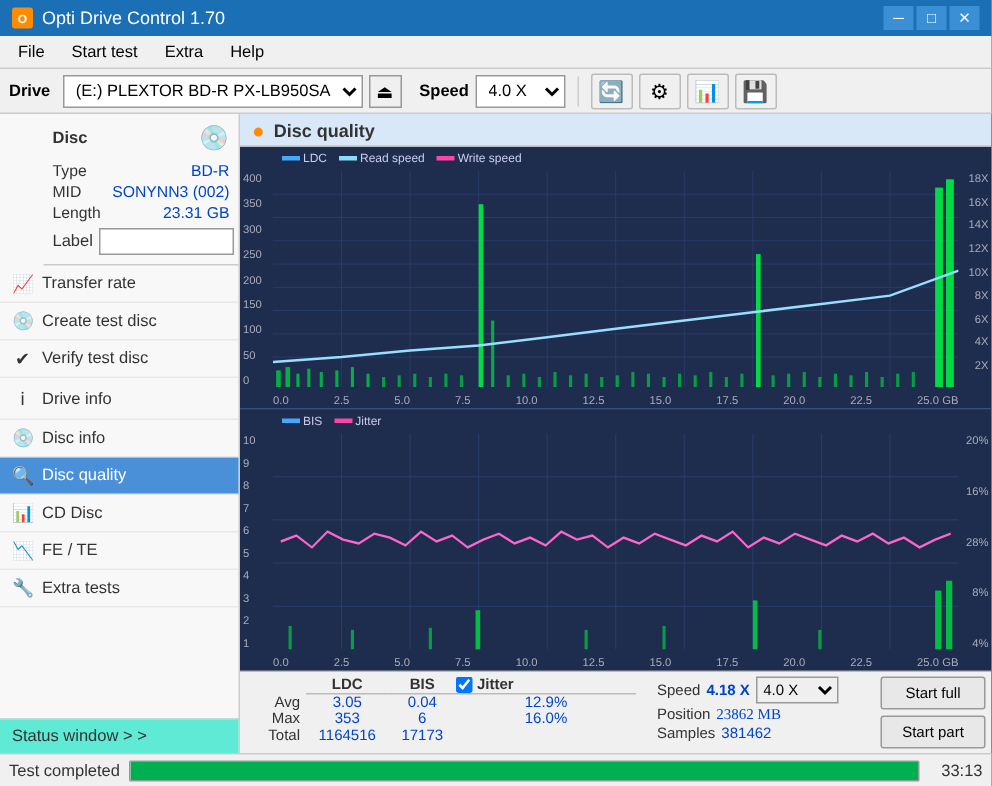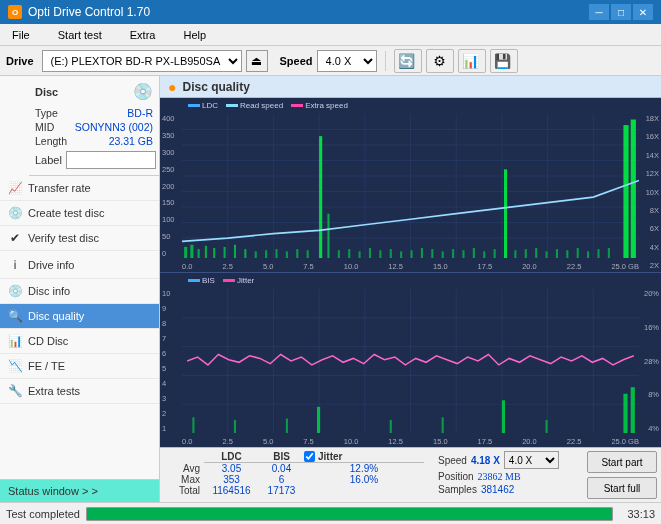--- a/index.html
+++ b/index.html
@@ -6,21 +6,21 @@
     body { font-family: 'Segoe UI', Tahoma, Geneva, Verdana, sans-serif; font-size: 11px; background: #f0f0f0; width: 661px; height: 524px; overflow: hidden; }
 
     
     .title-bar { background: #1a6fb5; color: white; display: flex; align-items: center; justify-content: space-between; padding: 4px 8px; height: 24px; }
     .title-bar-left { display: flex; align-items: center; gap: 6px; font-size: 12px; font-weight: 500; }
     .title-bar-icon { width: 14px; height: 14px; background: #ff8c00; border-radius: 2px; display: flex; align-items: center; justify-content: center; font-size: 8px; color: white; font-weight: bold; }
     .title-bar-controls { display: flex; gap: 2px; }
     .title-btn { width: 20px; height: 16px; background: #3a8fd5; border: none; color: white; cursor: pointer; font-size: 10px; display: flex; align-items: center; justify-content: center; }
 
     
-    .menu-bar { background: #f0f0f0; border-bottom: 1px solid #ccc; display: flex; align-items: center; padding: 2px 4px; height: 22px; gap: 12px; }
+    .menu-bar { background: #f0f0f0; border-bottom: 1px solid #ccc; display: flex; align-items: center; padding: 2px 4px; height: 22px; gap: 2px; }
     .menu-item { padding: 2px 8px; cursor: pointer; font-size: 11px; border-radius: 2px; }
 
     
     .drive-toolbar { background: #f0f0f0; border-bottom: 1px solid #ccc; display: flex; align-items: center; padding: 3px 6px; height: 30px; gap: 4px; }
     .drive-label { font-size: 11px; font-weight: bold; margin-right: 4px; }
     .drive-select { height: 22px; font-size: 11px; border: 1px solid #999; background: white; padding: 0 4px; width: 200px; }
     .drive-icon-btn { width: 22px; height: 22px; background: #f0f0f0; border: 1px solid #999; cursor: pointer; display: flex; align-items: center; justify-content: center; font-size: 12px; }
     .speed-label { font-size: 11px; font-weight: bold; margin-left: 8px; }
     .speed-select { height: 22px; font-size: 11px; border: 1px solid #999; background: white; padding: 0 4px; width: 60px; }
     .toolbar-sep { width: 1px; height: 20px; background: #ccc; margin: 0 4px; }
@@ -193,37 +193,37 @@
             <div style="display:flex;align-items:center;gap:2px;">
               <div style="width:12px;height:3px;background:#44aaff;"></div>
               <span style="font-size:8px;color:#cce;">LDC</span>
             </div>
             <div style="display:flex;align-items:center;gap:2px;">
               <div style="width:12px;height:3px;background:#88ddff;"></div>
               <span style="font-size:8px;color:#cce;">Read speed</span>
             </div>
             <div style="display:flex;align-items:center;gap:2px;">
               <div style="width:12px;height:3px;background:#ff44aa;"></div>
-              <span style="font-size:8px;color:#cce;">Extra speed</span>
+              <span style="font-size:8px;color:#cce;">Write speed</span>
             </div>
           </div>
 
           <div style="position:absolute;left:2px;top:16px;bottom:14px;display:flex;flex-direction:column;justify-content:space-between;font-size:7.5px;color:#aab;">
             <span>400</span>
             <span>350</span>
             <span>300</span>
             <span>250</span>
             <span>200</span>
             <span>150</span>
             <span>100</span>
             <span>50</span>
             <span>0</span>
           </div>
 
-          <div style="position:absolute;right:2px;top:16px;bottom:2px;display:flex;flex-direction:column;justify-content:space-between;font-size:7.5px;color:#aab;text-align:right;">
+          <div style="position:absolute;right:2px;top:16px;bottom:24px;display:flex;flex-direction:column;justify-content:space-between;font-size:7.5px;color:#aab;text-align:right;">
             <span>18X</span>
             <span>16X</span>
             <span>14X</span>
             <span>12X</span>
             <span>10X</span>
             <span>8X</span>
             <span>6X</span>
             <span>4X</span>
             <span>2X</span>
           </div>
@@ -437,22 +437,22 @@
               <span style="color:#333;">Position</span>
               <span style="color:#0044cc;font-family:Liberation Serif, serif;">23862 MB</span>
             </div>
             <div style="display:flex;align-items:center;gap:4px;font-size:10px;">
               <span style="color:#333;">Samples</span>
               <span style="color:#0044cc;">381462</span>
             </div>
           </div>
 
           <div style="display:flex;flex-direction:column;gap:4px;margin-left:auto;">
+            <button class="start-btn">Start full</button>
             <button class="start-btn">Start part</button>
-            <button class="start-btn">Start full</button>
           </div>
         </div>
       </div>
     </div>
   </div>
 
   <div class="status-bar">
     <span class="status-text">Test completed</span>
     <div class="progress-bar-container">
       <div class="progress-bar-fill"></div>

